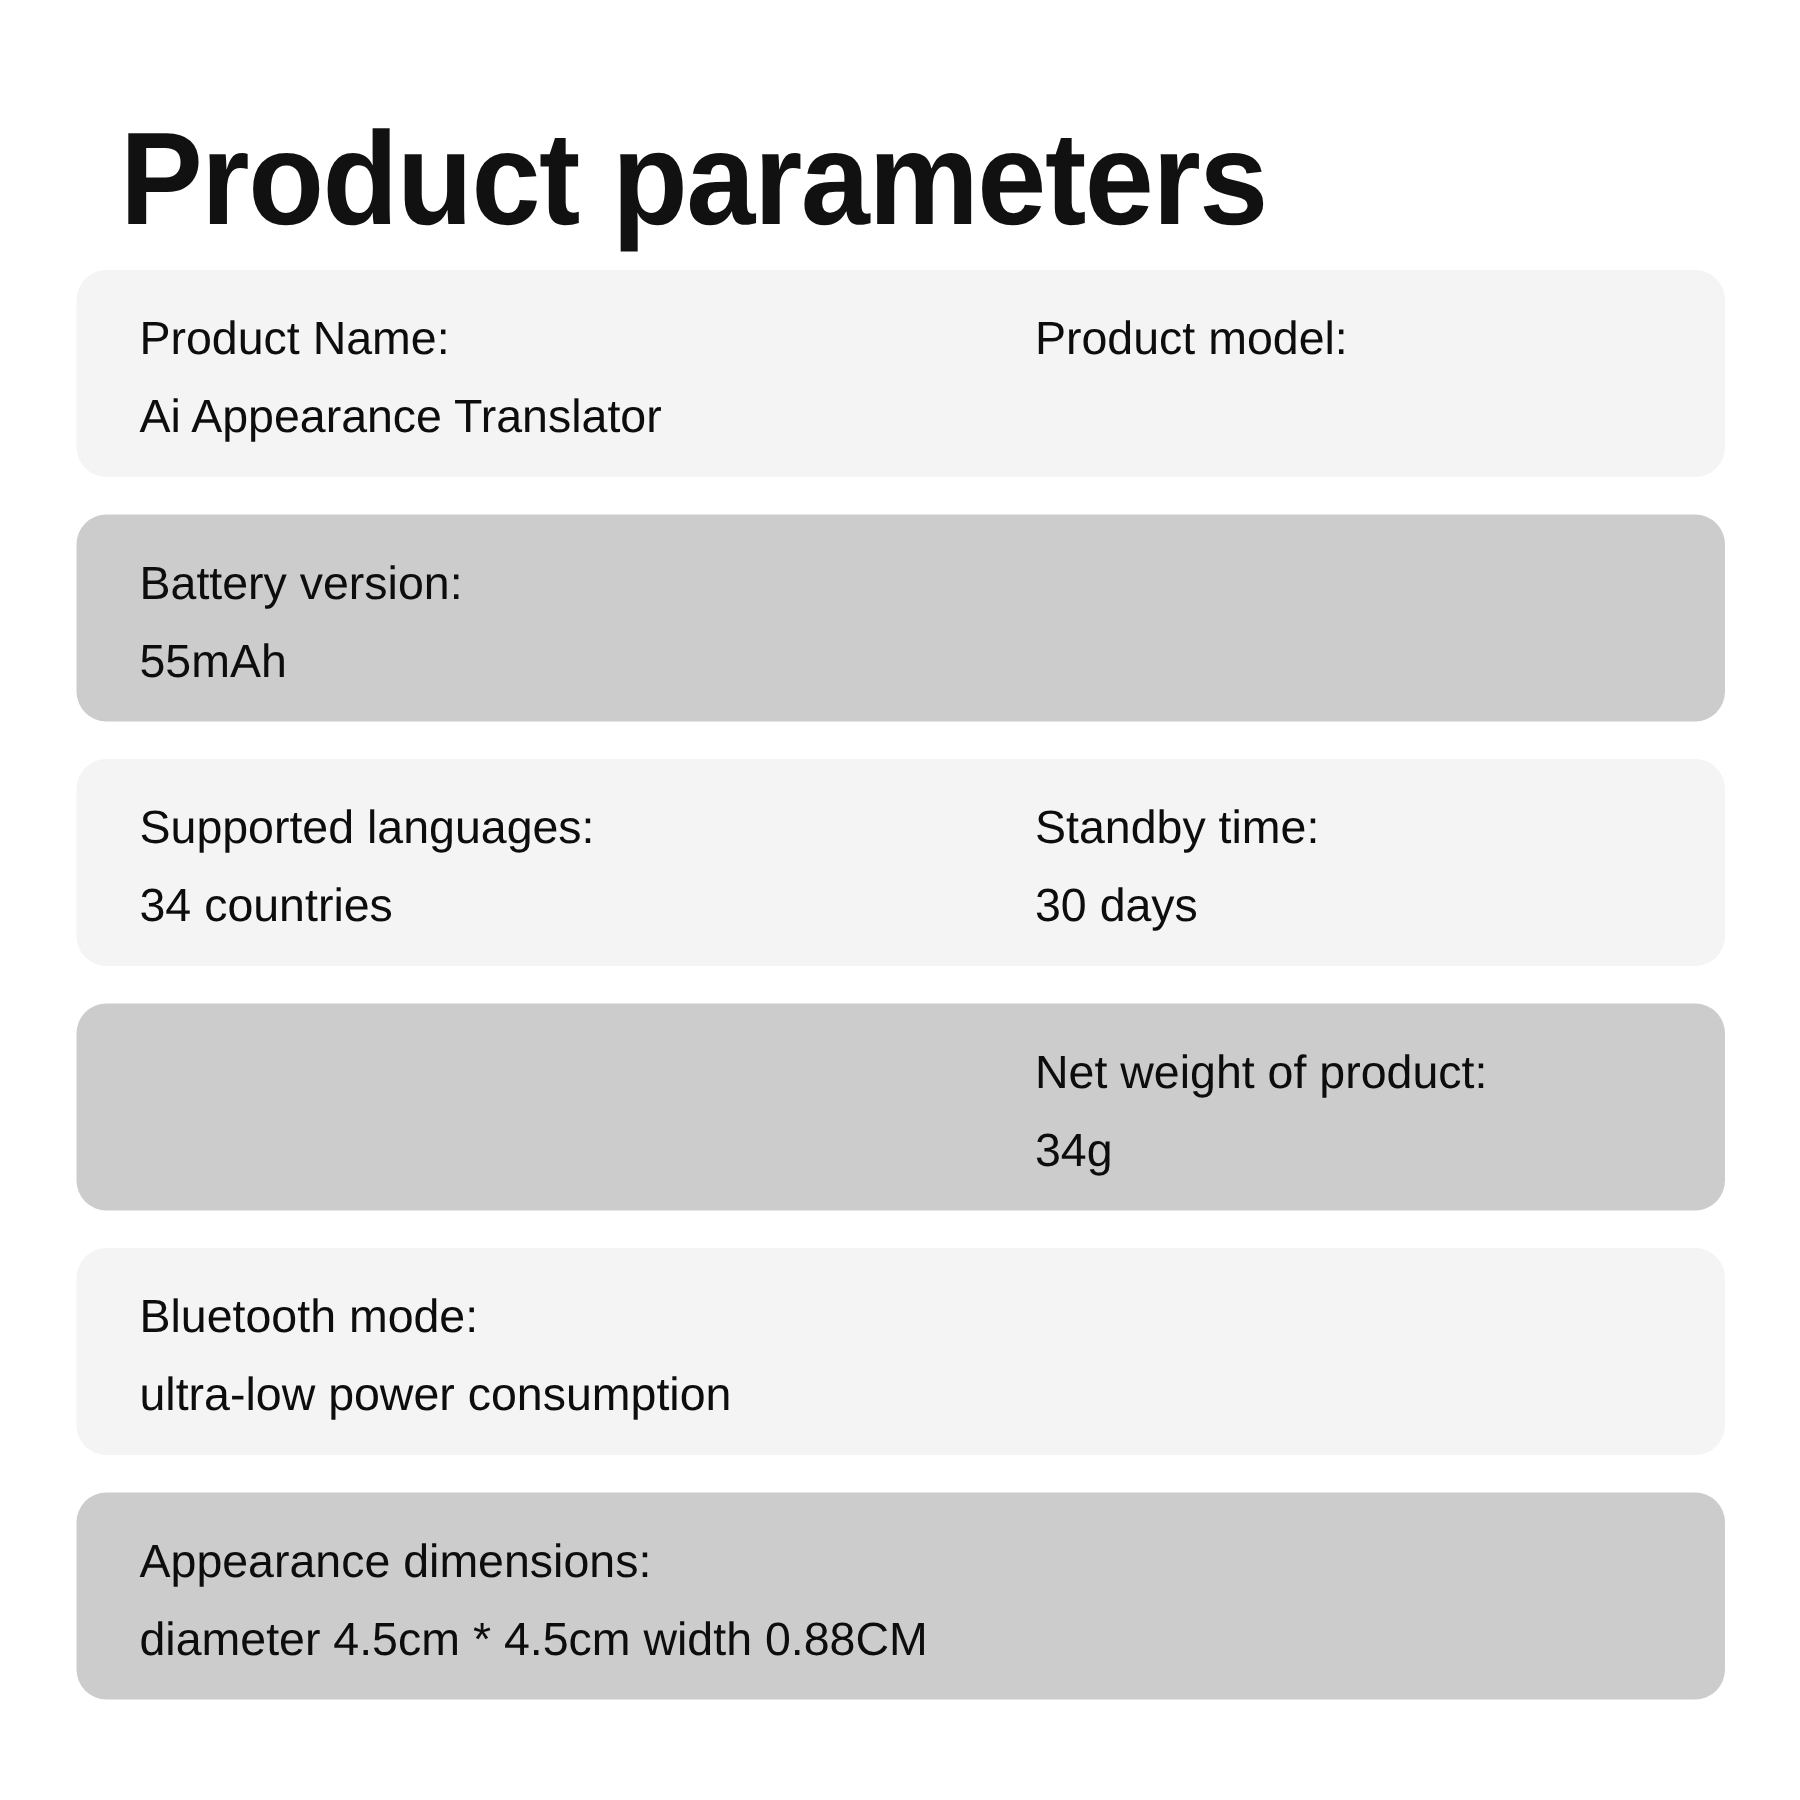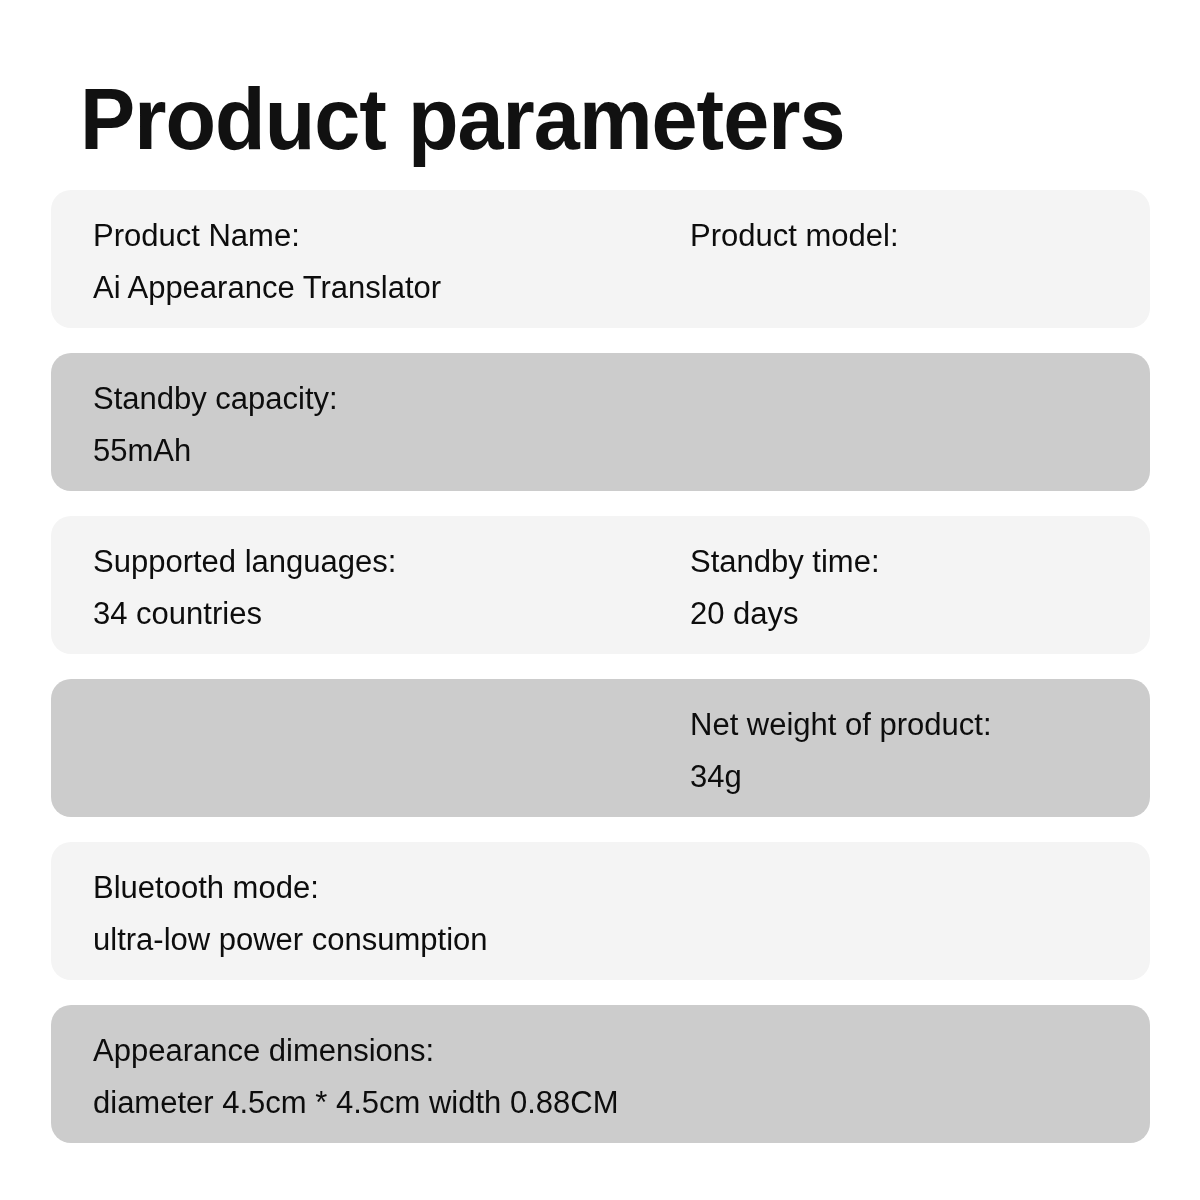--- a/index.html
+++ b/index.html
@@ -25,21 +25,21 @@
     color: #111111;
     letter-spacing: -1px;
     transform: scaleX(0.94);
     transform-origin: left top;
     white-space: nowrap;
   }
 
   #spec-table {
     position: absolute;
     left: 51px;
-    top: 190px;
+    top: 180px;
     width: 1099px;
   }
 
   .spec-row {
     display: flex;
     flex-direction: row;
     align-items: flex-start;
     box-sizing: border-box;
     height: 138px;
     border-radius: 20px;
@@ -89,35 +89,35 @@
       <span class="spec-label">Product Name:</span>
       <span class="spec-value">Ai Appearance Translator</span>
     </div>
     <div class="spec-cell col-right">
       <span class="spec-label">Product model:</span>
     </div>
   </div>
 
   <div class="spec-row tone-dark">
     <div class="spec-cell col-left">
-      <span class="spec-label">Standby capacity:</span>
+      <span class="spec-label">Battery version:</span>
       <span class="spec-value">55mAh</span>
     </div>
     <div class="spec-cell col-right">
     </div>
   </div>
 
   <div class="spec-row tone-light">
     <div class="spec-cell col-left">
       <span class="spec-label">Supported languages:</span>
       <span class="spec-value">34 countries</span>
     </div>
     <div class="spec-cell col-right">
       <span class="spec-label">Standby time:</span>
-      <span class="spec-value">20 days</span>
+      <span class="spec-value">30 days</span>
     </div>
   </div>
 
   <div class="spec-row tone-dark">
     <div class="spec-cell col-left is-empty">
       <span class="spec-label"></span>
       <span class="spec-value"></span>
     </div>
     <div class="spec-cell col-right">
       <span class="spec-label">Net weight of product:</span>

